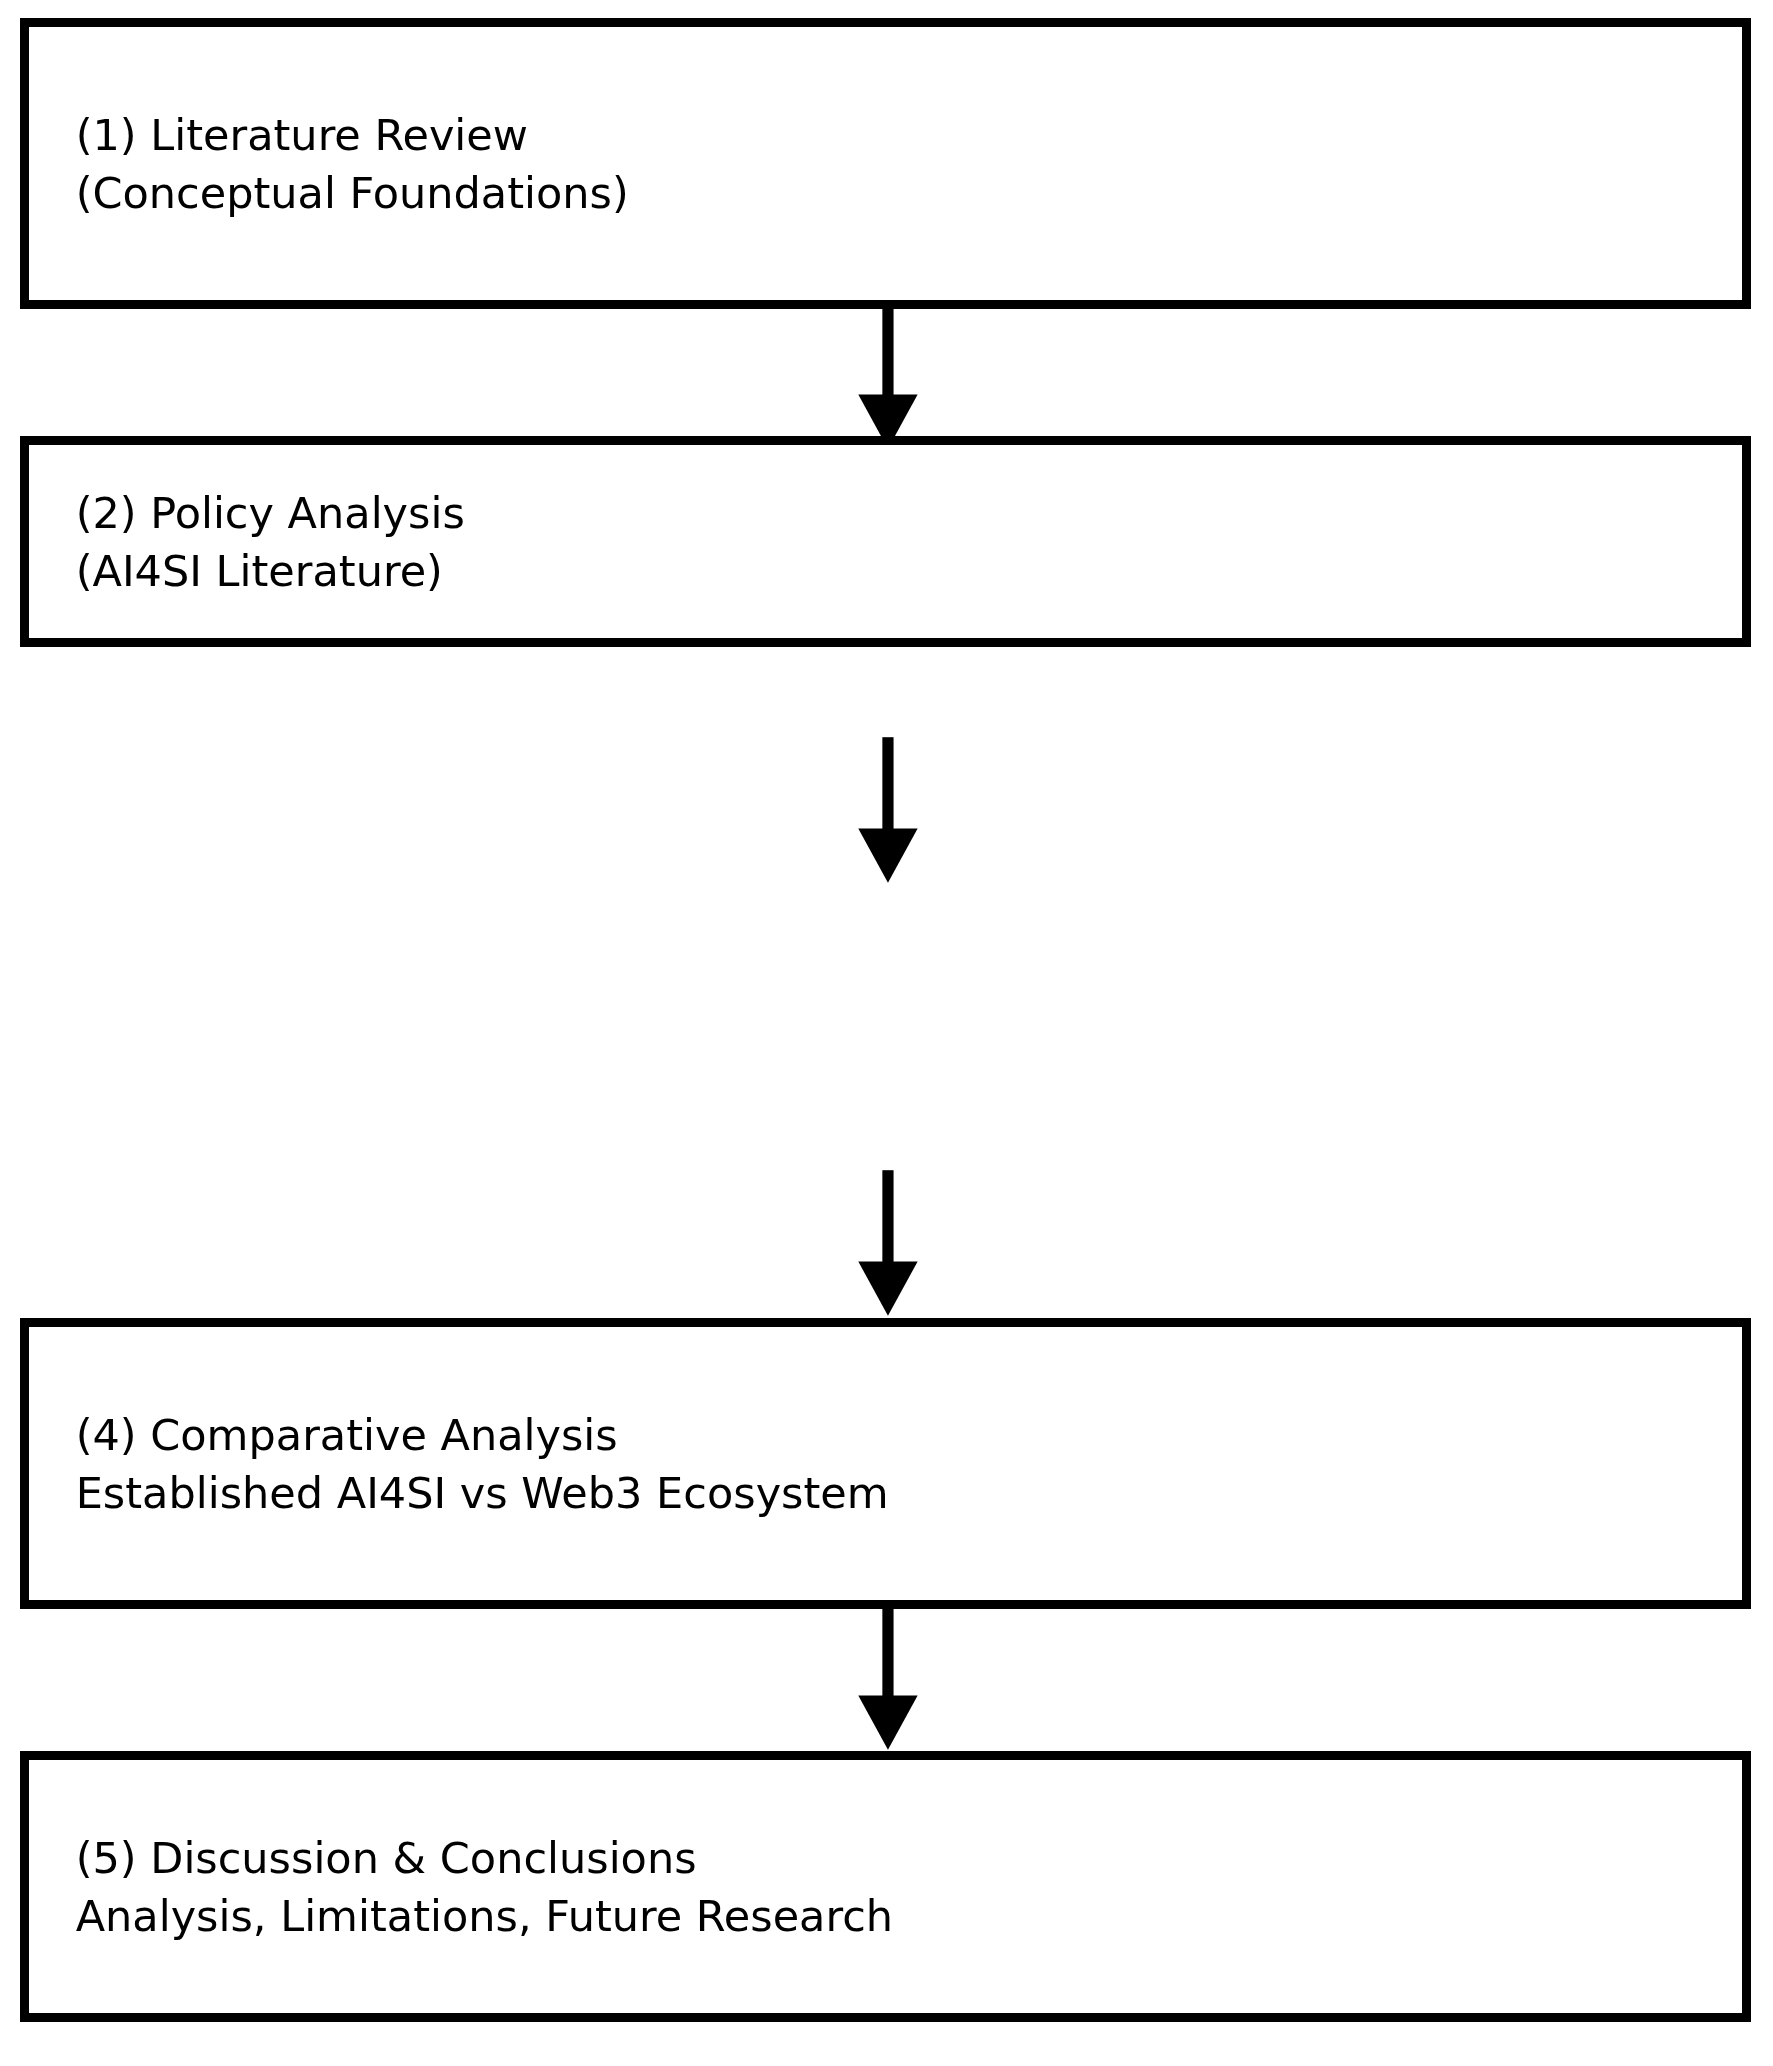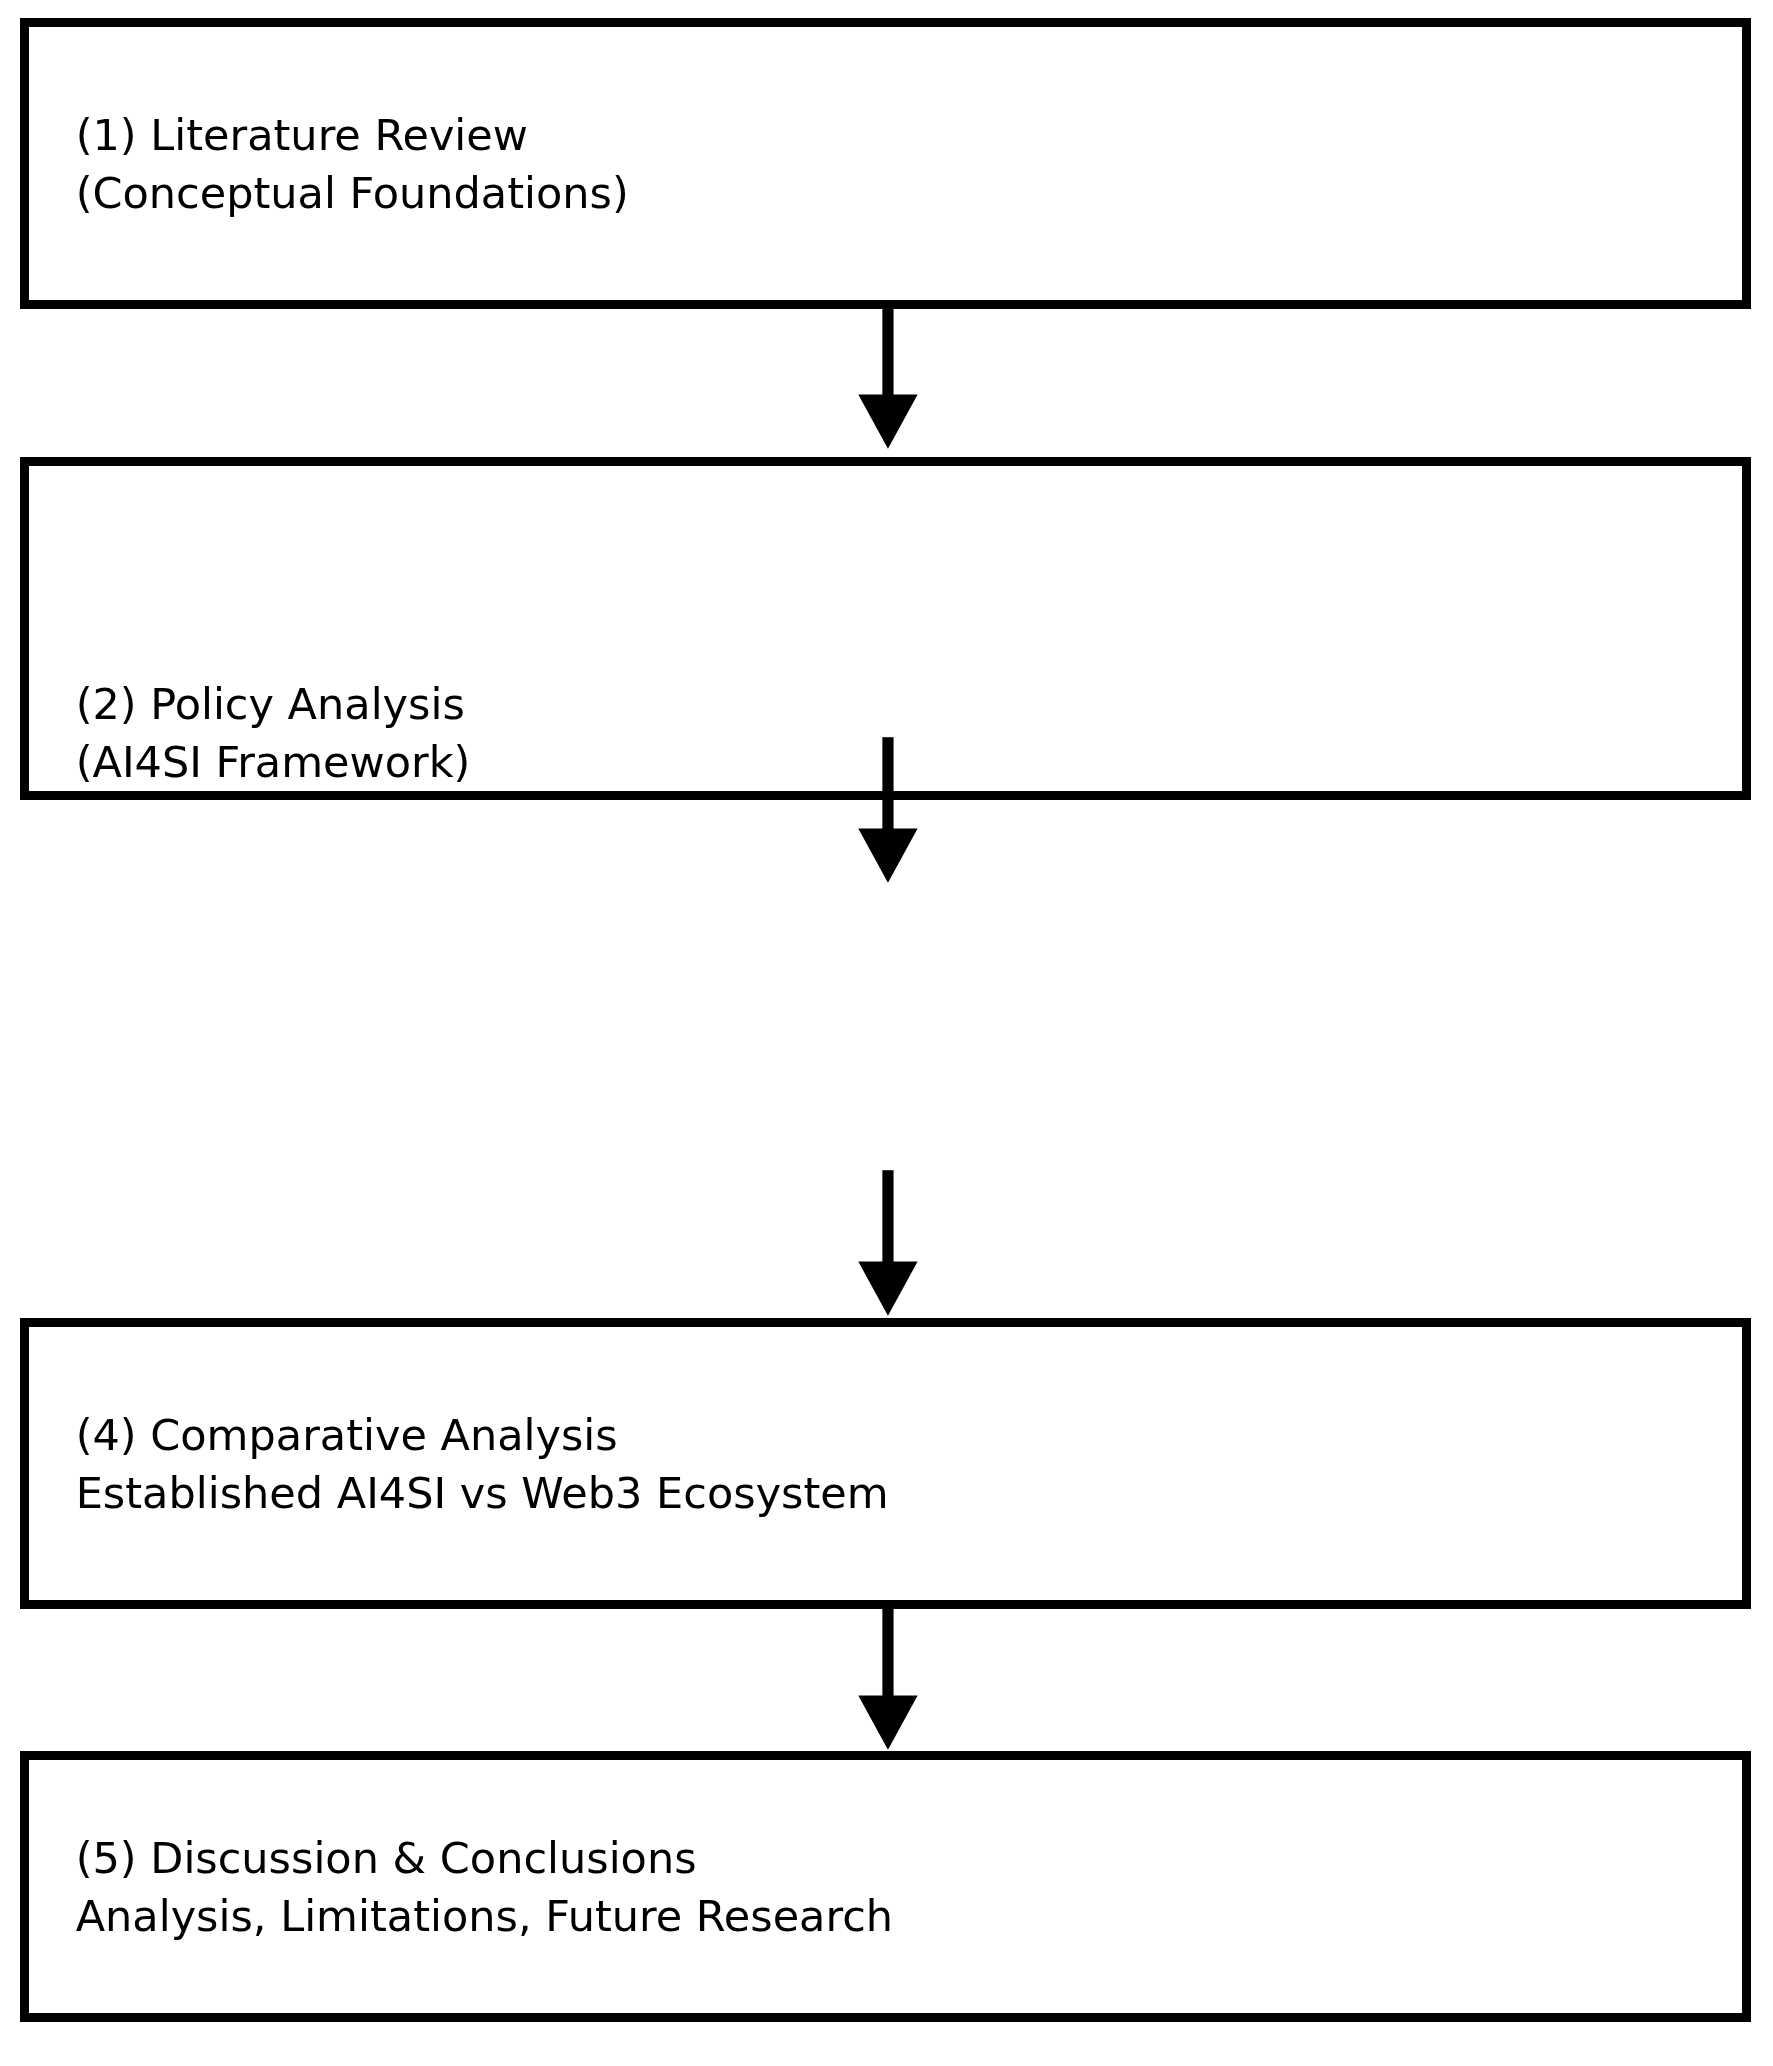--- a/index.html
+++ b/index.html
@@ -45,21 +45,21 @@
     white-space: pre;
     text-align: left;
   }
 
   .node-line {
     display: block;
   }
 
   
   #box-1 { top: 18px;   height: 291px; }
-  #box-2 { top: 457px;  height: 343px; justify-content: flex-end; }
+  #box-2 { top: 436px;  height: 211px; }
   #box-3 { top: 884px; height: 292px; }
   #box-4 { top: 1318px; height: 291px; }
   #box-5 { top: 1751px; height: 271px; }
 
   
   .arrow {
     position: absolute;
     left: 837px;
     width: 112px;
     height: 146px;
@@ -85,21 +85,21 @@
   </div>
 
   <div class="arrow" id="arrow-1">
     <svg viewBox="0 0 200 260" xmlns="http://www.w3.org/2000/svg">
       <rect x="81" y="0" width="20" height="168" fill="#000000"></rect>
       <polygon points="38,163 144,163 91,260" fill="#000000"></polygon>
     </svg>
   </div>
 
   <div class="node-box" id="box-2">
-    <div class="node-label"><span class="node-line">(2) Policy Analysis</span><span class="node-line">(AI4SI Framework)</span></div>
+    <div class="node-label"><span class="node-line">(2) Policy Analysis</span><span class="node-line">(AI4SI Literature)</span></div>
   </div>
 
   <div class="arrow" id="arrow-2">
     <svg viewBox="0 0 200 260" xmlns="http://www.w3.org/2000/svg">
       <rect x="81" y="0" width="20" height="168" fill="#000000"></rect>
       <polygon points="38,163 144,163 91,260" fill="#000000"></polygon>
     </svg>
   </div>
 
 

